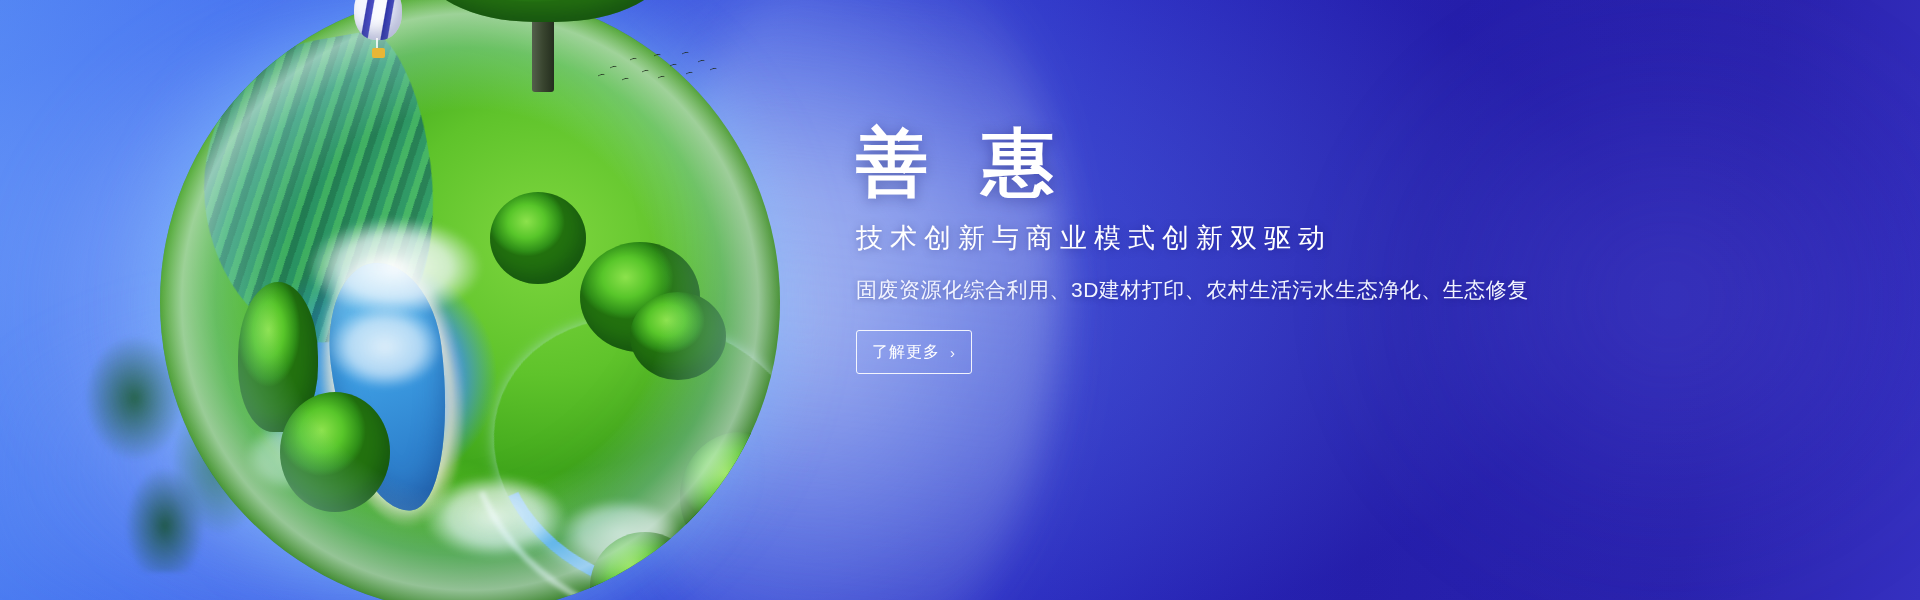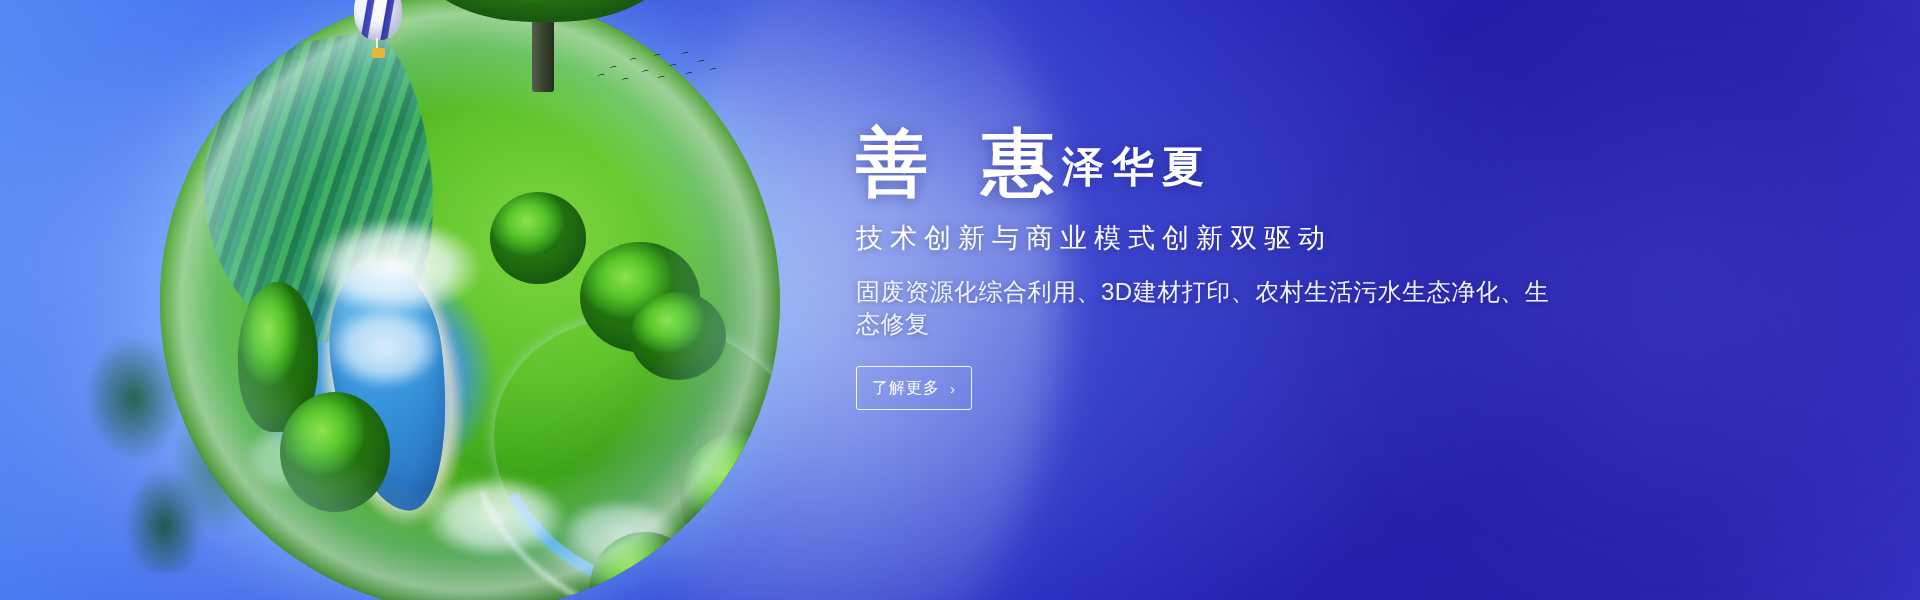--- a/index.html
+++ b/index.html
@@ -138,21 +138,21 @@
     text-shadow:0 2px 14px rgba(10,10,80,0.35); }
   .hl-big{ font-family:"DejaVu Serif","Liberation Serif",serif; font-size:72px; line-height:0.95;
     font-weight:700; letter-spacing:0px; }
   .hl-small{ font-family:"DejaVu Serif","Liberation Serif",serif; font-size:42px; line-height:1;
     font-weight:700; letter-spacing:8px; padding:0 0 8px 8px; }
   .hl-gap{ width:54px; }
 
   .subtitle{ margin-top:24px; color:#ffffff; font-size:27px; letter-spacing:7px; font-weight:400;
     text-shadow:0 1px 8px rgba(10,10,80,0.35); }
 
-  .desc{ margin-top:20px; color:#f2f4ff; font-size:24px; letter-spacing:0.5px; font-weight:400;
+  .desc{ margin-top:20px; color:#f2f4ff; font-size:21px; letter-spacing:0.5px; font-weight:400;
     text-shadow:0 1px 6px rgba(10,10,80,0.35); }
 
   .cta{ margin-top:26px; display:inline-flex; align-items:center; justify-content:center; gap:10px;
     width:116px; height:44px; padding:10px 14px; border:1px solid rgba(255,255,255,0.9); border-radius:3px;
     color:#ffffff; font-size:16px; letter-spacing:1px; background:transparent; cursor:pointer; }
   .cta .chev{ font-size:15px; opacity:.95; }
 </style>
 </head>
 <body>
 
@@ -235,21 +235,20 @@
     <span style="left:102px;top:12px;"></span>
     <span style="left:114px;top:20px;"></span>
   </div>
 
   <div class="copy">
 
     <div class="headline">
       <span class="hl-big">善</span>
       <span class="hl-gap"></span>
       <span class="hl-big">惠</span>
-      <span class="hl-small">泽华夏</span>
     </div>
 
     <div class="subtitle">技术创新与商业模式创新双驱动</div>
 
     <div class="desc">固废资源化综合利用、3D建材打印、农村生活污水生态净化、生态修复</div>
 
     <button class="cta">
       <span>了解更多</span>
       <span class="chev">›</span>
     </button>

